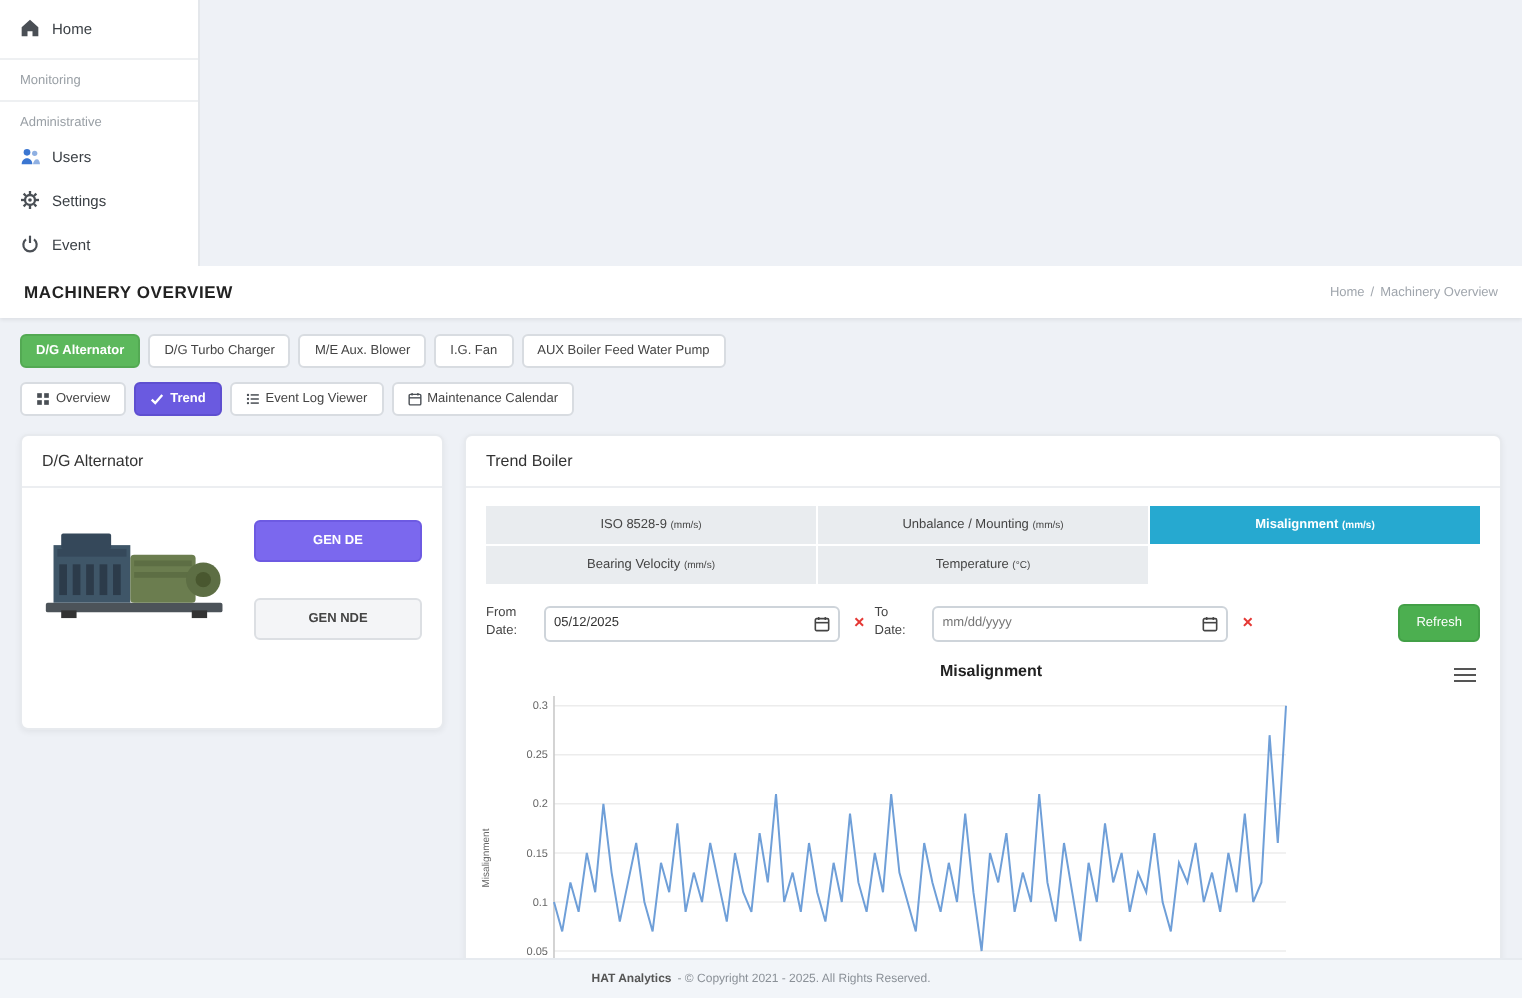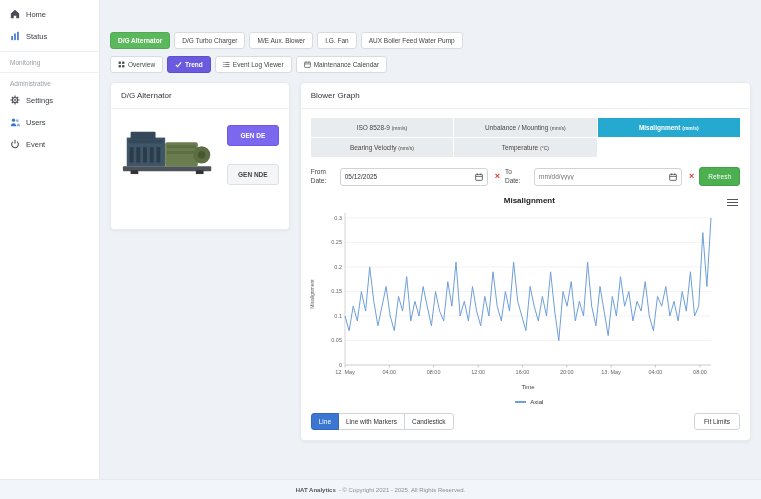--- a/index.html
+++ b/index.html
@@ -1,31 +1,31 @@
 <!DOCTYPE html>
 <html><head>
 <meta charset="utf-8">
 <style>
   * { box-sizing: border-box; margin: 0; padding: 0; }
   html,body { width:761px; height:499px; overflow:hidden; }
   body { font-family:"Liberation Sans", sans-serif; background:#eef1f6; color:#333; }
-  .app { display:flex; height:479px; }
+  .app { display:flex; height:479px;flex-direction:column; }
 
   
   .sidebar { width:100px; background:#fff; border-right:1px solid #e4e7eb; padding-top:3px; flex-shrink:0; }
   .side-item { display:flex; align-items:center; gap:6px; padding:6px 10px; font-size:7.5px; color:#3a3f44; cursor:pointer; }
   .side-item svg { flex-shrink:0; }
   .side-section { font-size:6.5px; color:#9aa0a6; padding:7px 10px 2px; border-top:1px solid #eef0f2; margin-top:4px; }
 
   
   .main { flex:1; display:flex; flex-direction:column; overflow:hidden; }
   .topbar { background:#fff; height:26px; display:flex; align-items:center; justify-content:space-between; padding:0 12px; box-shadow:0 1px 2px rgba(0,0,0,.07); }
   .topbar-title { font-size:8.5px; font-weight:bold; letter-spacing:.3px; color:#222; }
   .breadcrumb { font-size:6.5px; color:#a0a6ad; display:flex; gap:3px; }
-  .content { flex:1; padding:8px 10px; overflow:hidden;margin-top:24px; }
+  .content { flex:1; padding:8px 10px; overflow:hidden; }
 
   .machine-tabs, .view-tabs { display:flex; gap:4px; }
   .view-tabs { margin-top:7px; }
   .mtab, .vtab { background:#fff; border:1px solid #d8dce1; border-radius:3px; padding:4px 7px; font-size:6.5px; color:#444; cursor:pointer; display:flex; align-items:center; gap:3px; }
   .mtab.active { background:#5cb85c; border-color:#53a953; color:#fff; font-weight:bold; }
   .vtab.active { background:#6a5ae0; border-color:#5e4fd0; color:#fff; font-weight:bold; }
   .vtab svg { width:7px; height:7px; }
 
   .cards { display:flex; gap:10px; margin-top:9px; align-items:flex-start; }
   .card { background:#fff; border-radius:4px; border:1px solid #e7eaee; box-shadow:0 1px 3px rgba(0,0,0,.06); }
@@ -78,66 +78,66 @@
 
 <div class="app">
 
   <div class="sidebar">
     <div class="side-item">
       <svg width="10" height="10" viewBox="0 0 12 12">
           <path d="M6 1L11 5.5V11H7.5V8H4.5V11H1V5.5Z" fill="#4a4f55"></path>
         </svg>
       <span>Home</span>
     </div>
+    <div class="side-section">Monitoring</div>
+    <div class="side-section">Administrative</div>
     <div class="side-item">
       <svg width="10" height="10" viewBox="0 0 12 12">
-          <rect x="1.5" y="6" width="2" height="5" fill="#3b76d1"></rect>
-          <rect x="5" y="3" width="2" height="8" fill="#3b76d1"></rect>
-          <rect x="8.5" y="1" width="2" height="10" fill="#3b76d1"></rect>
+          <circle cx="4.2" cy="3.8" r="2" fill="#3b76d1"></circle>
+          <path d="M1 11c0-2.1 1.4-3.6 3.2-3.6S7.4 8.9 7.4 11Z" fill="#3b76d1"></path>
+          <circle cx="8.8" cy="4.4" r="1.6" fill="#8fb0e2"></circle>
+          <path d="M7.8 11c.2-1.9 1.1-3.1 2.4-3.1 1 0 1.7 1.2 1.8 3.1Z" fill="#8fb0e2"></path>
         </svg>
-      <span>Status</span>
-    </div>
-    <div class="side-section">Monitoring</div>
-    <div class="side-section">Administrative</div>
+      <span>Users</span>
+    </div>
     <div class="side-item">
       <svg width="10" height="10" viewBox="0 0 12 12">
           <g stroke="#4a4f55" stroke-width="1.4">
             <line x1="6" y1="0.6" x2="6" y2="2.6"></line>
             <line x1="6" y1="9.4" x2="6" y2="11.4"></line>
             <line x1="0.6" y1="6" x2="2.6" y2="6"></line>
             <line x1="9.4" y1="6" x2="11.4" y2="6"></line>
             <line x1="2.2" y1="2.2" x2="3.6" y2="3.6"></line>
             <line x1="8.4" y1="8.4" x2="9.8" y2="9.8"></line>
             <line x1="9.8" y1="2.2" x2="8.4" y2="3.6"></line>
             <line x1="3.6" y1="8.4" x2="2.2" y2="9.8"></line>
           </g>
           <circle cx="6" cy="6" r="3" fill="none" stroke="#4a4f55" stroke-width="1.4"></circle>
           <circle cx="6" cy="6" r="1.1" fill="#4a4f55"></circle>
         </svg>
       <span>Settings</span>
     </div>
     <div class="side-item">
       <svg width="10" height="10" viewBox="0 0 12 12">
-          <circle cx="4.2" cy="3.8" r="2" fill="#3b76d1"></circle>
-          <path d="M1 11c0-2.1 1.4-3.6 3.2-3.6S7.4 8.9 7.4 11Z" fill="#3b76d1"></path>
-          <circle cx="8.8" cy="4.4" r="1.6" fill="#8fb0e2"></circle>
-          <path d="M7.8 11c.2-1.9 1.1-3.1 2.4-3.1 1 0 1.7 1.2 1.8 3.1Z" fill="#8fb0e2"></path>
-        </svg>
-      <span>Users</span>
-    </div>
-    <div class="side-item">
-      <svg width="10" height="10" viewBox="0 0 12 12">
           <path d="M3.6 3.2a4 4 0 1 0 4.8 0" fill="none" stroke="#4a4f55" stroke-width="1.3"></path>
           <line x1="6" y1="1" x2="6" y2="5.4" stroke="#4a4f55" stroke-width="1.3"></line>
         </svg>
       <span>Event</span>
     </div>
   </div>
 
   <div class="main">
+    <div class="topbar">
+      <div class="topbar-title">MACHINERY OVERVIEW</div>
+      <div class="breadcrumb">
+        <span>Home</span>
+        <span>/</span>
+        <span>Machinery Overview</span>
+      </div>
+    </div>
 
     <div class="content">
 
       <div class="machine-tabs">
         <button class="mtab active">D/G Alternator</button>
         <button class="mtab">D/G Turbo Charger</button>
         <button class="mtab">M/E Aux. Blower</button>
         <button class="mtab">I.G. Fan</button>
         <button class="mtab">AUX Boiler Feed Water Pump</button>
       </div>
@@ -212,21 +212,21 @@
               <rect x="78" y="46" width="8" height="4" fill="#333"></rect>
             </svg>
             <div class="machine-btns">
               <button class="btn-gen-de">GEN DE</button>
               <button class="btn-gen-nde">GEN NDE</button>
             </div>
           </div>
         </div>
 
         <div class="card trend-card">
-          <div class="card-header">Blower Graph</div>
+          <div class="card-header">Trend Boiler</div>
           <div class="trend-body">
 
             <div class="param-tabs">
               <div class="ptab"><span>ISO 8528-9</span> <span class="unit">(mm/s)</span></div>
               <div class="ptab"><span>Unbalance / Mounting</span> <span class="unit">(mm/s)</span></div>
               <div class="ptab active"><span>Misalignment</span> <span class="unit">(mm/s)</span></div>
               <div class="ptab"><span>Bearing Velocity</span> <span class="unit">(mm/s)</span></div>
               <div class="ptab"><span>Temperature</span> <span class="unit">(°C)</span></div>
               <div class="ptab empty"></div>
             </div>

